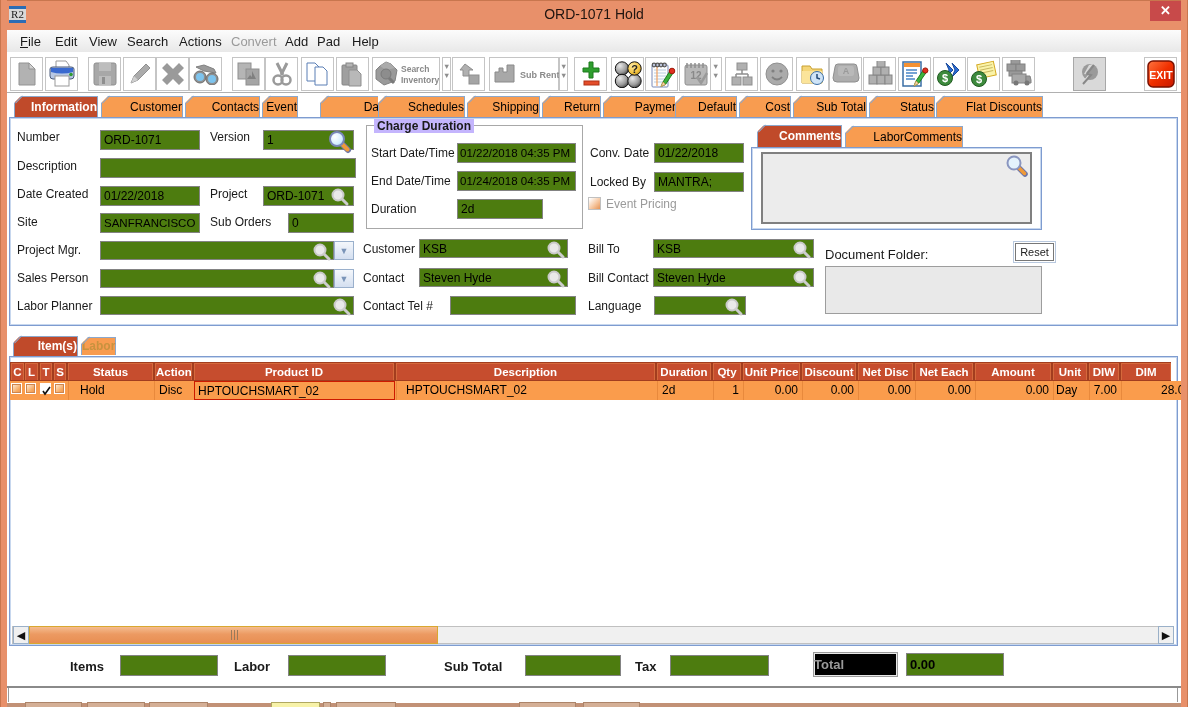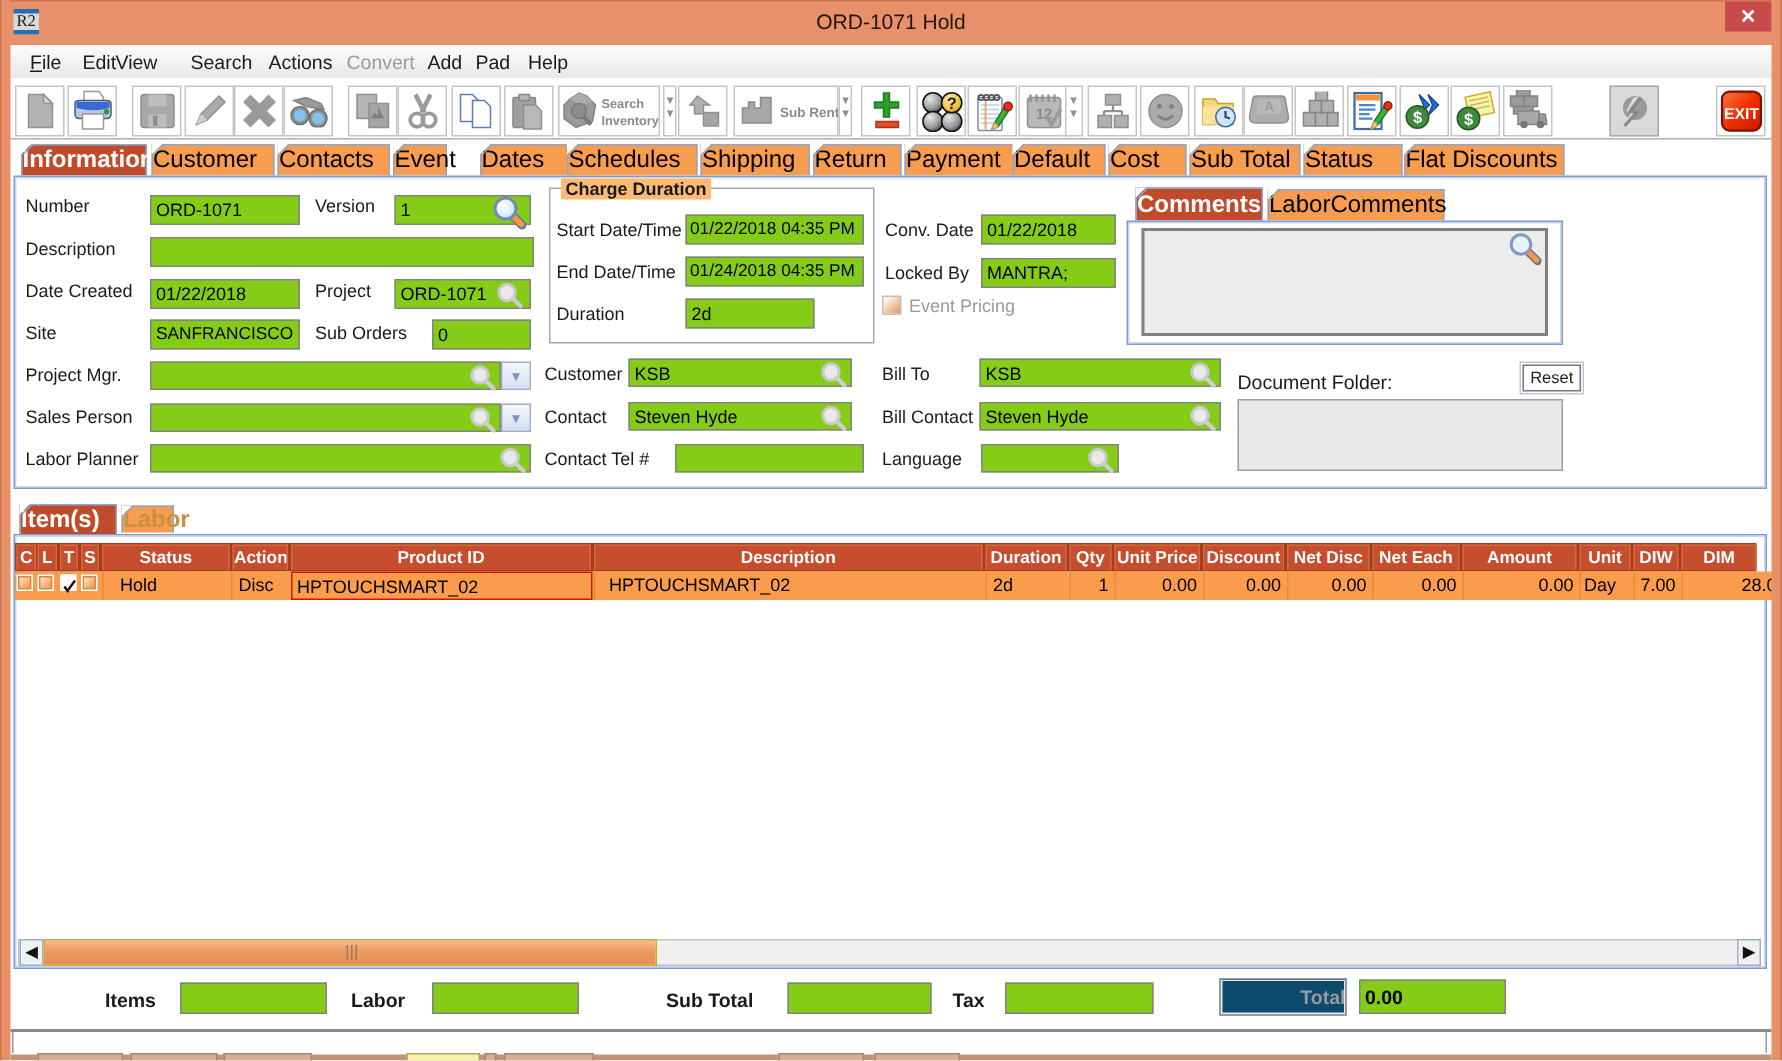--- a/index.html
+++ b/index.html
@@ -14,48 +14,48 @@
 #r2icon { left:9px; top:6px; width:17px; height:17px; background:#d9d9d9; border-top:3px solid #2a6cb5; border-bottom:3px solid #2a6cb5; font-size:11px; color:#222; text-align:center; line-height:11px; font-family:"Liberation Serif",serif; }
 #closebtn { left:1150px; top:1px; width:31px; height:20px; background:#C84A4A; color:#fff; text-align:center; font-size:13px; line-height:20px; font-weight:bold; }
 
 #menubar { left:7px; top:30px; width:1174px; height:22px; background:linear-gradient(#fcfcfc,#e8e8e8); font-size:13px; color:#1a1a1a; }
 #menubar span { position:absolute; top:4px; }
 
 #toolbar { left:7px; top:52px; width:1174px; height:41px; background:#fff; border-bottom:1px solid #b0b0b0; }
 .tbtn { position:absolute; top:5px; width:33px; height:34px; border:1px solid #c5c5c5; background:#fff; }
 .tbtn svg { position:absolute; left:50%; top:50%; transform:translate(-50%,-50%); }
 
-.tab { position:absolute; height:21px; background:#F89C50; border:1px solid #8CA8CC; border-bottom:none; font-size:16px; color:#000; text-align:left; line-height:20px; }
+.tab { position:absolute; height:21px; background:#F89C50; border:1px solid #8CA8CC; border-bottom:none; font-size:12px; color:#000; text-align:right; line-height:20px; }
 .tab:before { content:""; position:absolute; left:-1px; top:-1px; width:0; height:0; border-top:7px solid #fff; border-right:7px solid transparent; }
 .tab:after { content:""; position:absolute; left:-1.5px; top:2px; width:10px; height:1px; background:#8CA8CC; transform:rotate(-45deg); }
 .tab.sel { background:#C04A2A; color:#fff; font-weight:bold; }
 
 #infopanel { left:9px; top:117px; width:1169px; height:209px; background:#fff; border:1px solid #7E9CD0; box-shadow:inset 0 0 0 1px #C7D7EE; }
 #itempanel { left:9px; top:356px; width:1169px; height:290px; background:#fff; border:1px solid #7E9CD0; box-shadow:inset 0 0 0 1px #C7D7EE; }
 .lbl { position:absolute; font-size:12px; color:#1a1a1a; white-space:nowrap; }
-.inp { position:absolute; background:#84cc16; border:1px solid #838383; font-size:12px; color:#000; line-height:18px; padding-left:3px; white-space:nowrap; overflow:hidden; }
+.inp { position:absolute; background:#4d7c0f; border:1px solid #838383; font-size:12px; color:#000; line-height:18px; padding-left:3px; white-space:nowrap; overflow:hidden; }
 .mag { position:absolute; }
 
 .th { position:absolute; background:#C64D2E; color:#fff; font-size:11.5px; font-weight:bold; text-align:center; height:17px; line-height:16px; border:1px solid #D5693C; border-bottom:none; overflow:hidden;}
 .td { position:absolute; background:#FA9C4C; color:#000; font-size:12px; height:19px; line-height:18px; overflow:hidden; border-left:1px solid #e8893c; }
 
 .cb { position:absolute; width:11px; height:11px; border:1px solid #fff; background:linear-gradient(135deg,#fdeedd 5%,#f6ab64 65%,#ef9448 95%); box-shadow:0 0 0 1px #cf854e inset; }
 .cb svg{position:absolute;left:0;top:1px}
 .tlbl { position:absolute; font-size:13px; font-weight:bold; color:#1a1a1a; white-space:nowrap; }
 </style>
 </head>
 <body>
 <div class="abs" id="titlebar"></div>
 <div class="abs" id="r2icon">R2</div>
 <div class="abs" id="title">ORD-1071 Hold</div>
 <div class="abs" id="closebtn">✕</div>
 <div class="abs" id="menubar">
 <span style="left:13px"><u>F</u>ile</span>
 <span style="left:48px">Edit</span>
-<span style="left:70px">View</span>
+<span style="left:82px">View</span>
 <span style="left:120px">Search</span>
 <span style="left:172px">Actions</span>
 <span style="left:224px;color:#9a9a9a">Convert</span>
 <span style="left:278px">Add</span>
 <span style="left:310px">Pad</span>
 <span style="left:345px">Help</span>
 </div>
 <div class="abs" id="toolbar">
 
 <div class="tbtn" style="left:3px">
@@ -403,21 +403,21 @@
     </svg>
 <div class="abs" style="left:334px;top:269px;width:20px;height:19px;background:linear-gradient(#f4f7fb,#d4dff0);border:1px solid #9ab0cc;color:#7a94b8;font-size:9px;text-align:center;line-height:18px">▼</div>
 <span class="lbl" style="left:17px;top:299px">Labor Planner</span>
 <div class="inp" style="left:100px;top:296px;width:254px;height:19px"></div>
 <svg class="mag" style="left:332px;top:297px" width="20" height="20">
       <circle cx="8" cy="8" r="5.5" fill="#e9e9e9" stroke="#c9c9c9" stroke-width="2"></circle>
       <path d="M12 12 L17 17" stroke="#cdcdcd" stroke-width="3" stroke-linecap="round"></path>
     </svg>
 
 <div class="abs" style="left:366px;top:125px;width:217px;height:104px;border:1px solid #a8a8a8"></div>
-<span class="lbl" style="left:374px;top:119px;font-weight:bold;background:#fdba74;padding:0 3px">Charge Duration</span>
+<span class="lbl" style="left:374px;top:119px;font-weight:bold;background:#c4b5fd;padding:0 3px">Charge Duration</span>
 <span class="lbl" style="left:371px;top:146px">Start Date/Time</span>
 <div class="inp" style="left:457px;top:143px;width:119px;height:20px;font-size:11.5px;padding-left:2px">01/22/2018 04:35 PM</div>
 <span class="lbl" style="left:371px;top:174px">End Date/Time</span>
 <div class="inp" style="left:457px;top:171px;width:119px;height:20px;font-size:11.5px;padding-left:2px">01/24/2018 04:35 PM</div>
 <span class="lbl" style="left:371px;top:202px">Duration</span>
 <div class="inp" style="left:457px;top:199px;width:86px;height:20px">2d</div>
 
 <span class="lbl" style="left:590px;top:146px">Conv. Date</span>
 <div class="inp" style="left:654px;top:143px;width:90px;height:20px">01/22/2018</div>
 <span class="lbl" style="left:590px;top:175px">Locked By</span>
@@ -531,21 +531,21 @@
 </div>
 <div class="abs" id="totals" style="left:0;top:0">
 <span class="tlbl" style="left:70px;top:659px">Items</span>
 <div class="inp" style="left:120px;top:655px;width:98px;height:21px"></div>
 <span class="tlbl" style="left:234px;top:659px">Labor</span>
 <div class="inp" style="left:288px;top:655px;width:98px;height:21px"></div>
 <span class="tlbl" style="left:444px;top:659px">Sub Total</span>
 <div class="inp" style="left:525px;top:655px;width:96px;height:21px"></div>
 <span class="tlbl" style="left:635px;top:659px">Tax</span>
 <div class="inp" style="left:670px;top:655px;width:99px;height:21px"></div>
-<div class="abs" style="left:813px;top:652px;width:85px;height:25px;border:1px solid #9a9a9a;background:#0c4a6e;box-shadow:inset 0 0 0 1px #e8e8e8;color:#9a9a9a;font-size:13px;font-weight:bold;text-align:right;line-height:24px">Total</div>
+<div class="abs" style="left:813px;top:652px;width:85px;height:25px;border:1px solid #9a9a9a;background:#000000;box-shadow:inset 0 0 0 1px #e8e8e8;color:#9a9a9a;font-size:13px;font-weight:bold;text-align:left;line-height:24px">Total</div>
 <div class="inp" style="left:906px;top:653px;width:98px;height:23px;font-size:13px;font-weight:bold;line-height:21px">0.00</div>
 </div>
 <div class="abs" id="bottom" style="left:0;top:0">
 <div class="abs" style="left:7px;top:686px;width:1174px;height:2px;background:#8a8a8a"></div>
 <div class="abs" style="left:8px;top:688px;width:1170px;height:14px;background:#fff;border-left:1px solid #999;border-right:1px solid #999"></div>
 <div class="abs" style="left:7px;top:703px;width:1174px;height:4px;background:#C29176"></div>
 <div class="abs" style="left:25px;top:702px;width:57px;height:5px;background:#d4af96;border:1px solid #ac8469;border-bottom:none"></div>
 <div class="abs" style="left:87px;top:702px;width:58px;height:5px;background:#d4af96;border:1px solid #ac8469;border-bottom:none"></div>
 <div class="abs" style="left:149px;top:702px;width:59px;height:5px;background:#d4af96;border:1px solid #ac8469;border-bottom:none"></div>
 <div class="abs" style="left:271px;top:702px;width:49px;height:5px;background:#f7f2a8;border:1px solid #b0a860;border-bottom:none"></div>

